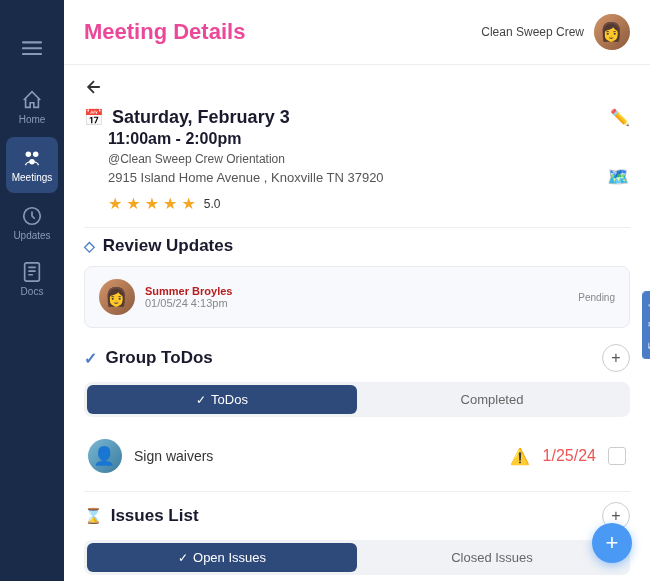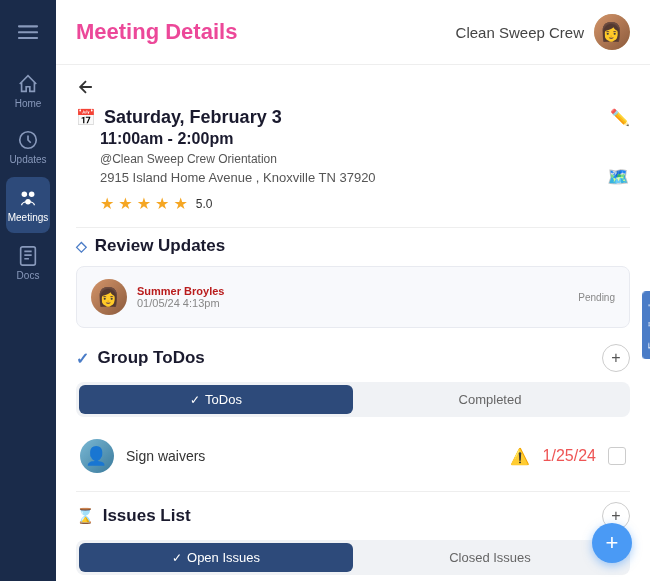--- a/index.html
+++ b/index.html
@@ -1,25 +1,25 @@
 <!DOCTYPE html>
 <html><head>
   <meta charset="utf-8">
   <style>
     * { box-sizing: border-box; margin: 0; padding: 0; }
     body { font-family: -apple-system, BlinkMacSystemFont, 'Segoe UI', sans-serif; background: #f5f5f5; width: 650px; height: 581px; overflow: hidden; display: flex; }
 
     
     .sidebar {
-      width: 56px;
+      width: 64px;
       background: #1a2b4a;
       display: flex;
       flex-direction: column;
       align-items: center;
-      padding-top: 12px;
+      padding-top: 28px;
       gap: 0;
       flex-shrink: 0;
     }
     .sidebar-menu-icon {
       color: #8899bb;
       font-size: 18px;
       padding: 10px;
       cursor: pointer;
       margin-bottom: 6px;
     }
@@ -65,21 +65,21 @@
       font-size: 22px;
       font-weight: 600;
       color: #ec4899;
     }
     .header-right {
       display: flex;
       align-items: center;
       gap: 10px;
     }
     .header-crew-name {
-      font-size: 15px;
+      font-size: 12px;
       color: #444;
     }
     .avatar {
       width: 36px;
       height: 36px;
       border-radius: 50%;
       background: #c8a882;
       overflow: hidden;
       display: flex;
       align-items: center;
@@ -303,38 +303,38 @@
         <rect y="18" width="24" height="2.5" rx="1"></rect>
       </svg>
   </div>
   <div class="sidebar-item">
     <svg viewBox="0 0 24 24" fill="none" stroke="currentColor" stroke-width="1.8" width="22" height="22">
         <path d="M3 12L12 3l9 9"></path>
         <path d="M5 10v10h5v-5h4v5h5V10"></path>
       </svg>
     <span class="sidebar-item-label">Home</span>
   </div>
-  <div class="sidebar-item">
-    <svg viewBox="0 0 24 24" fill="none" stroke="currentColor" stroke-width="1.8" width="22" height="22">
-        <circle cx="12" cy="12" r="9"></circle>
-        <path d="M12 7v5l3 3"></path>
-      </svg>
-    <span class="sidebar-item-label">Updates</span>
-  </div>
   <div class="sidebar-item active">
     <svg viewBox="0 0 24 24" fill="currentColor" width="22" height="22">
         <circle cx="8" cy="8" r="3"></circle>
         <circle cx="16" cy="8" r="3"></circle>
         <circle cx="12" cy="16" r="3"></circle>
         <path d="M5 20c0-2.2 3-4 7-4s7 1.8 7 4" stroke="currentColor" stroke-width="1.5" fill="none"></path>
       </svg>
     <span class="sidebar-item-label">Meetings</span>
   </div>
   <div class="sidebar-item">
     <svg viewBox="0 0 24 24" fill="none" stroke="currentColor" stroke-width="1.8" width="22" height="22">
+        <circle cx="12" cy="12" r="9"></circle>
+        <path d="M12 7v5l3 3"></path>
+      </svg>
+    <span class="sidebar-item-label">Updates</span>
+  </div>
+  <div class="sidebar-item">
+    <svg viewBox="0 0 24 24" fill="none" stroke="currentColor" stroke-width="1.8" width="22" height="22">
         <rect x="4" y="2" width="16" height="20" rx="2"></rect>
         <path d="M8 7h8M8 11h8M8 15h5"></path>
       </svg>
     <span class="sidebar-item-label">Docs</span>
   </div>
 </div>
 
 <div class="main" style="position:relative;">
 
   <div class="header">

